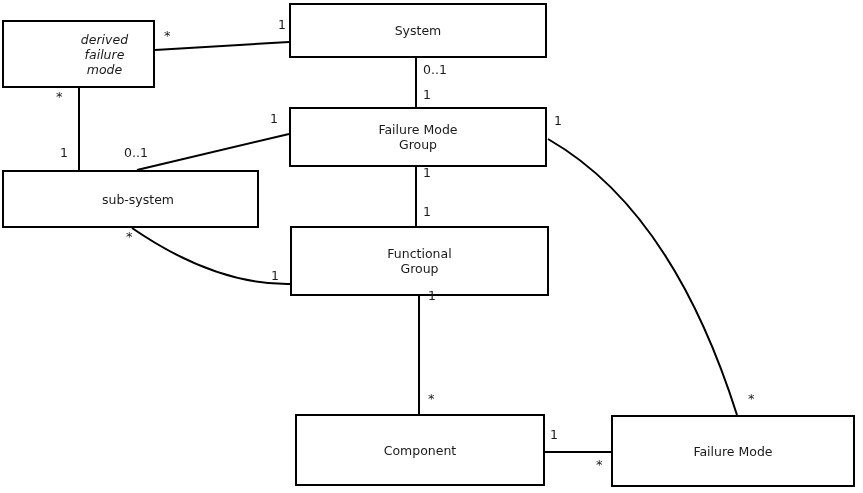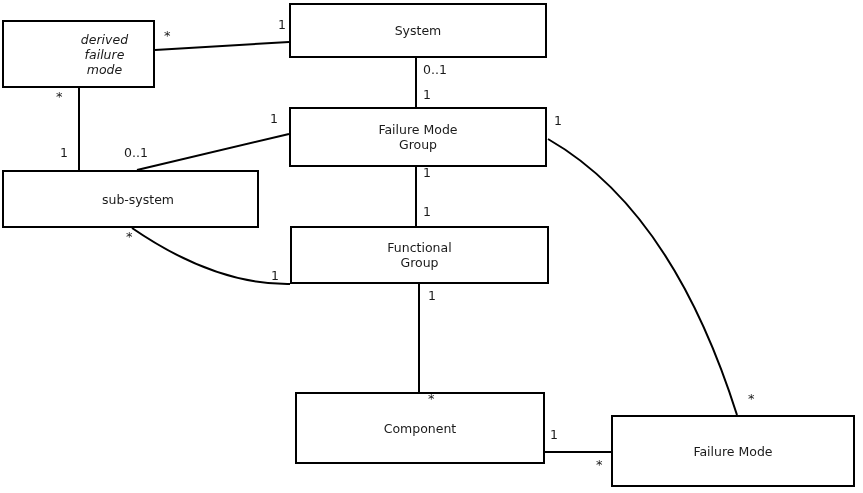--- a/index.html
+++ b/index.html
@@ -81,25 +81,25 @@
       <div class="uml-class-box" style="left: 289px; top: 3px; width: 258px; height: 55px;">
         <div class="uml-class-name" style="transform: translateX(0px);">System</div>
       </div>
       <div class="uml-class-box" style="left: 289px; top: 107px; width: 258px; height: 60px;">
         <div class="uml-class-name" style="transform: translateX(0px);">Failure Mode
 Group</div>
       </div>
       <div class="uml-class-box" style="left: 2px; top: 170px; width: 257px; height: 58px;">
         <div class="uml-class-name" style="transform: translateX(0px); margin-left: 15px;">sub-system</div>
       </div>
-      <div class="uml-class-box" style="left: 290px; top: 226px; width: 259px; height: 58px;">
+      <div class="uml-class-box" style="left: 290px; top: 226px; width: 259px; height: 70px;">
         <div class="uml-class-name" style="transform: translateX(0px);">Functional
 Group</div>
       </div>
-      <div class="uml-class-box" style="left: 295px; top: 392px; width: 250px; height: 72px;">
+      <div class="uml-class-box" style="left: 295px; top: 414px; width: 250px; height: 72px;">
         <div class="uml-class-name" style="transform: translateX(0px);">Component</div>
       </div>
       <div class="uml-class-box" style="left: 611px; top: 415px; width: 244px; height: 72px;">
         <div class="uml-class-name" style="transform: translateX(0px);">Failure Mode</div>
       </div>
     </div>
   <div id="label-layer">
       <span class="mult-label asterisk" style="left: 164px; top: 29px;">*</span>
       <span class="mult-label" style="left: 278px; top: 18px;">1</span>
       <span class="mult-label" style="left: 423px; top: 63px;">0..1</span>

